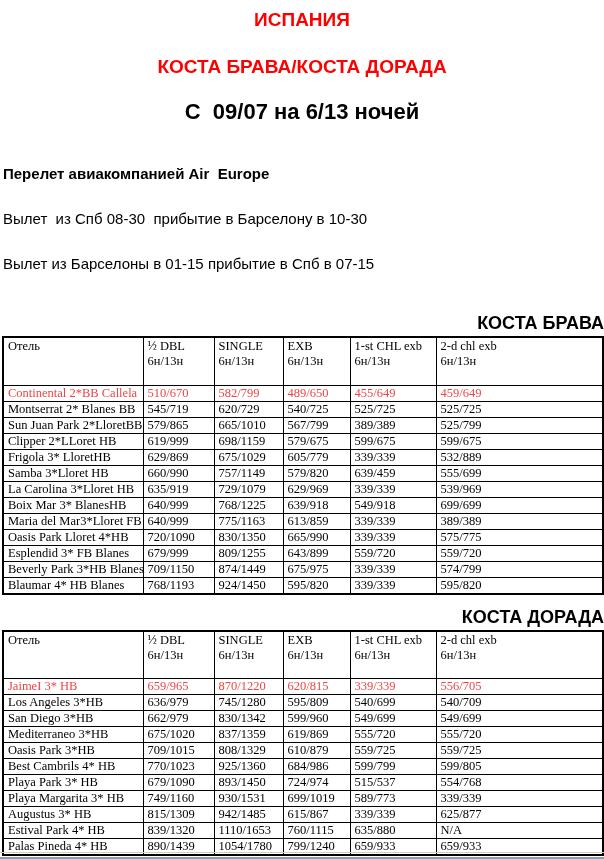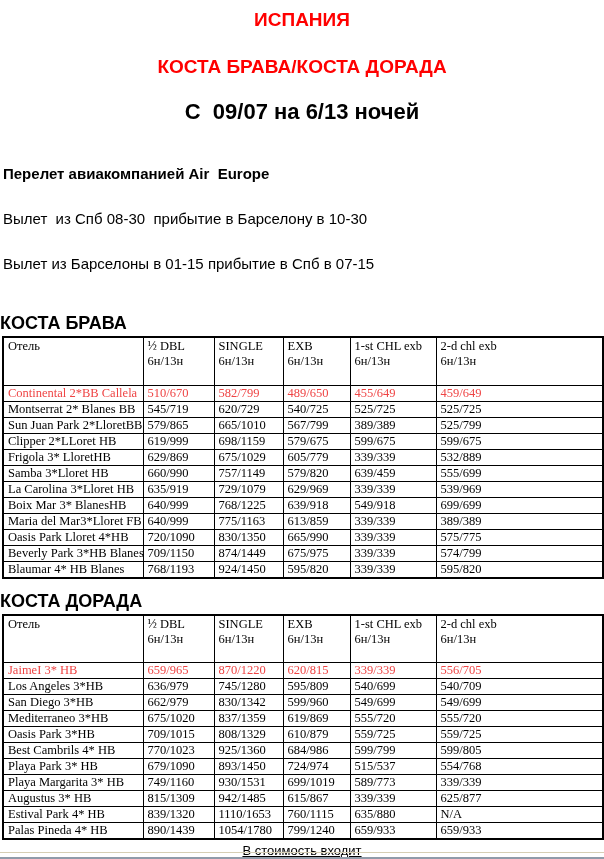--- a/index.html
+++ b/index.html
@@ -32,21 +32,21 @@
   }
   .flight-info {
     margin-top: 11px;
     margin-left: 3px;
     font-size: 15px;
     line-height: 15px;
     white-space: pre;
   }
   .flight-info .bold-line { font-weight: bold; }
   .section-title {
-    text-align: left;
+    text-align: right;
     font-weight: bold;
     font-size: 18px;
     color: #000;
   }
   .section-title.first { margin-top: 12px; margin-bottom: 2px; }
   .section-title.second { margin-top: 12px; margin-bottom: 2px; }
   table.price-table {
     width: 600px;
     margin: 0 2px;
     border-collapse: collapse;
@@ -220,20 +220,28 @@
         </tr>
         <tr>
           <td>Oasis Park Lloret 4*HB</td>
           <td>720/1090</td>
           <td>830/1350</td>
           <td>665/990</td>
           <td>339/339</td>
           <td>575/775</td>
         </tr>
         <tr>
+          <td>Esplendid 3* FB Blanes</td>
+          <td>679/999</td>
+          <td>809/1255</td>
+          <td>643/899</td>
+          <td>559/720</td>
+          <td>559/720</td>
+        </tr>
+        <tr>
           <td>Beverly Park 3*HB Blanes</td>
           <td>709/1150</td>
           <td>874/1449</td>
           <td>675/975</td>
           <td>339/339</td>
           <td>574/799</td>
         </tr>
         <tr>
           <td>Blaumar 4* HB Blanes</td>
           <td>768/1193</td>

